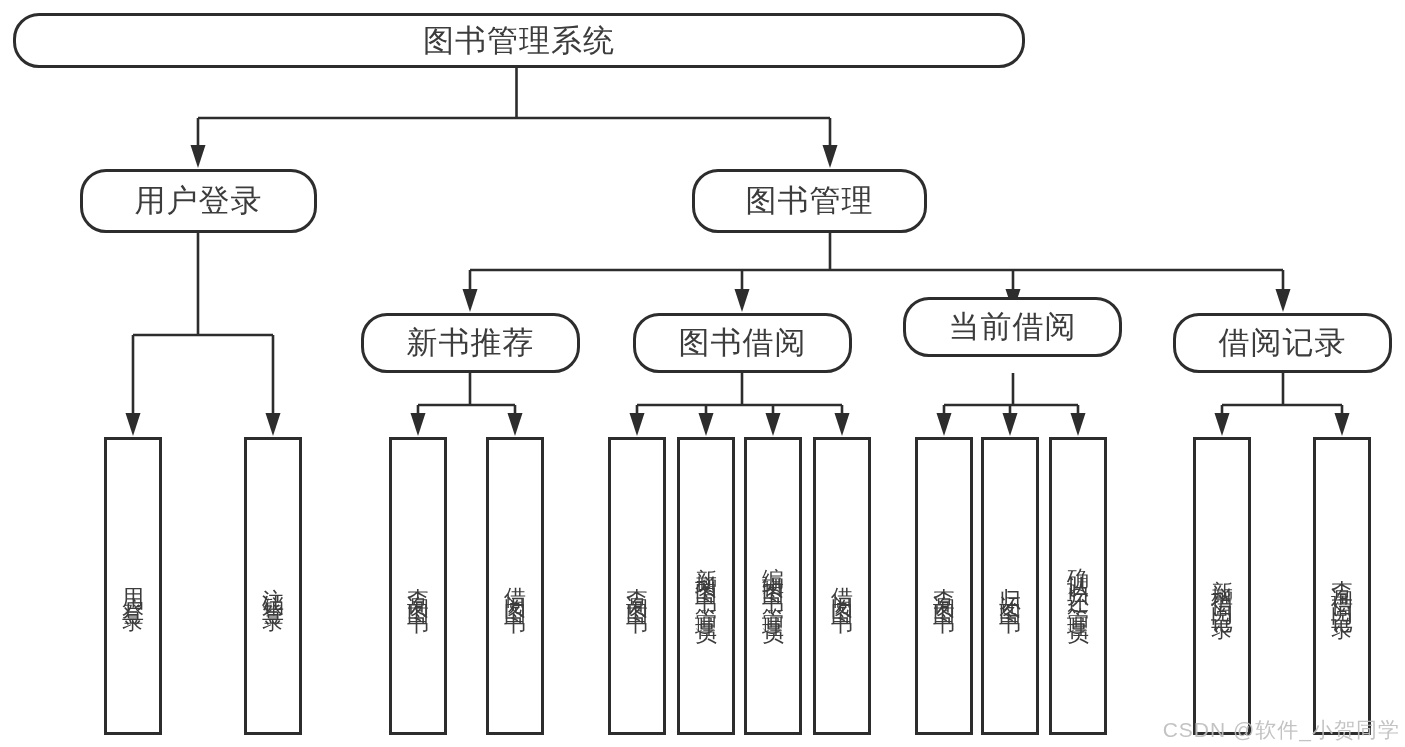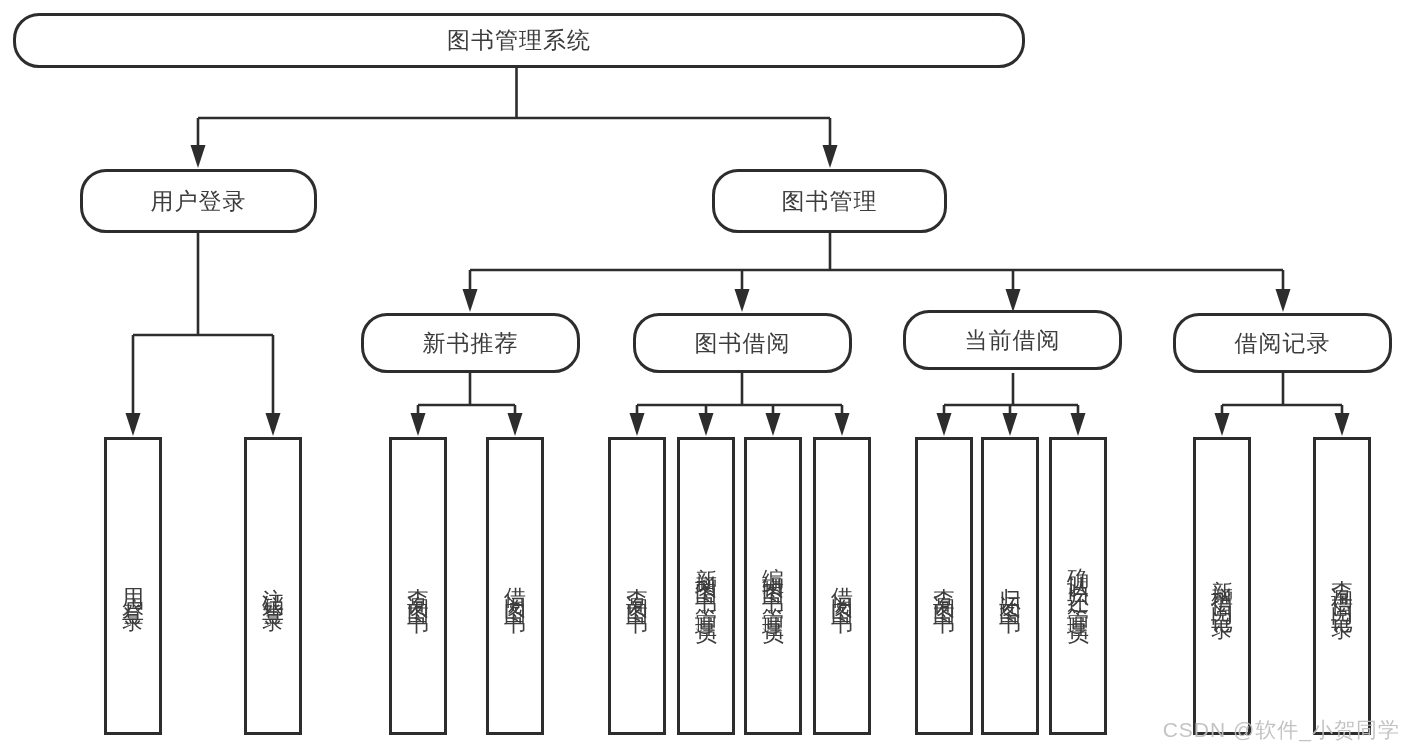--- a/index.html
+++ b/index.html
@@ -11,21 +11,21 @@
   }
   .connectors { position:absolute; left:0; top:0; width:1405px; height:747px; }
   .node {
     position:absolute;
     border:3px solid #2d2d2d;
     background:#ffffff;
     color:#3c3c3c;
     display:flex; align-items:center; justify-content:center;
     text-align:center;
   }
-  .h-node { font-size:23px; letter-spacing:1px;border-radius:26px; }
+  .h-node { font-size:31px; letter-spacing:1px;border-radius:26px; }
   .v-node {
     writing-mode:vertical-rl;
     text-orientation:mixed;
     font-size:22px;
     letter-spacing:8px;
     line-height:1.1;
   }
   .watermark {
     position:absolute; right:5px; bottom:3px;
     font-size:21px; color:#bfbebe; opacity:0.92;
@@ -66,25 +66,25 @@
       <path d="M1002.5 413 L1017.5 413 L1010 436 Z"></path>
       <path d="M1070.5 413 L1085.5 413 L1078 436 Z"></path>
       <path d="M1214.5 413 L1229.5 413 L1222 436 Z"></path>
       <path d="M1334.5 413 L1349.5 413 L1342 436 Z"></path>
     </g>
   </svg>
 
   <div class="node h-node" style="left:13px; top:13px; width:1012px; height:55px;">图书管理系统</div>
 
   <div class="node h-node" style="left:80px; top:169px; width:237px; height:64px;">用户登录</div>
-  <div class="node h-node" style="left:712px; top:169px; width:235px; height:64px;">图书管理</div>
+  <div class="node h-node" style="left:692px; top:169px; width:235px; height:64px;">图书管理</div>
 
   <div class="node h-node" style="left:633px; top:313px; width:219px; height:60px;">图书借阅</div>
   <div class="node h-node" style="left:361px; top:313px; width:219px; height:60px;">新书推荐</div>
-  <div class="node h-node" style="left:903px; top:310px; width:219px; height:60px;">当前借阅</div>
+  <div class="node h-node" style="left:903px; top:297px; width:219px; height:60px;">当前借阅</div>
   <div class="node h-node" style="left:1173px; top:313px; width:219px; height:60px;">借阅记录</div>
 
   <div class="node v-node" style="left:104px; top:437px; width:58px; height:298px;">用户登录</div>
   <div class="node v-node" style="left:244px; top:437px; width:58px; height:298px;">注销登录</div>
 
   <div class="node v-node" style="left:389px; top:437px; width:58px; height:298px;">查询图书</div>
   <div class="node v-node" style="left:486px; top:437px; width:58px; height:298px;">借阅图书</div>
 
   <div class="node v-node" style="left:608px; top:437px; width:58px; height:298px;">查询图书</div>
   <div class="node v-node" style="left:677px; top:437px; width:58px; height:298px;">新增图书（管理员）</div>

